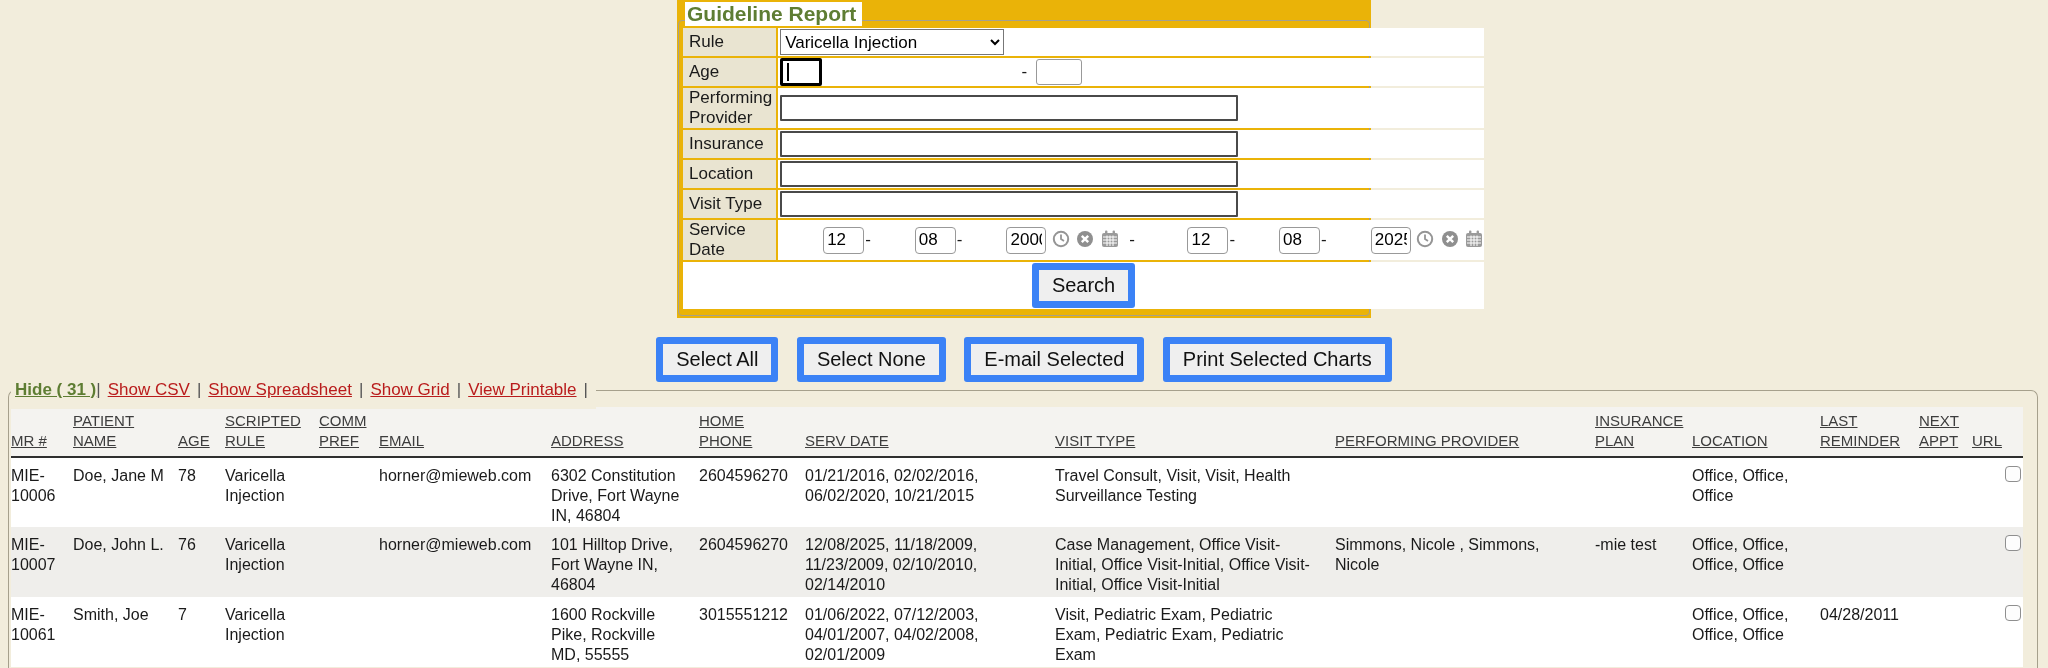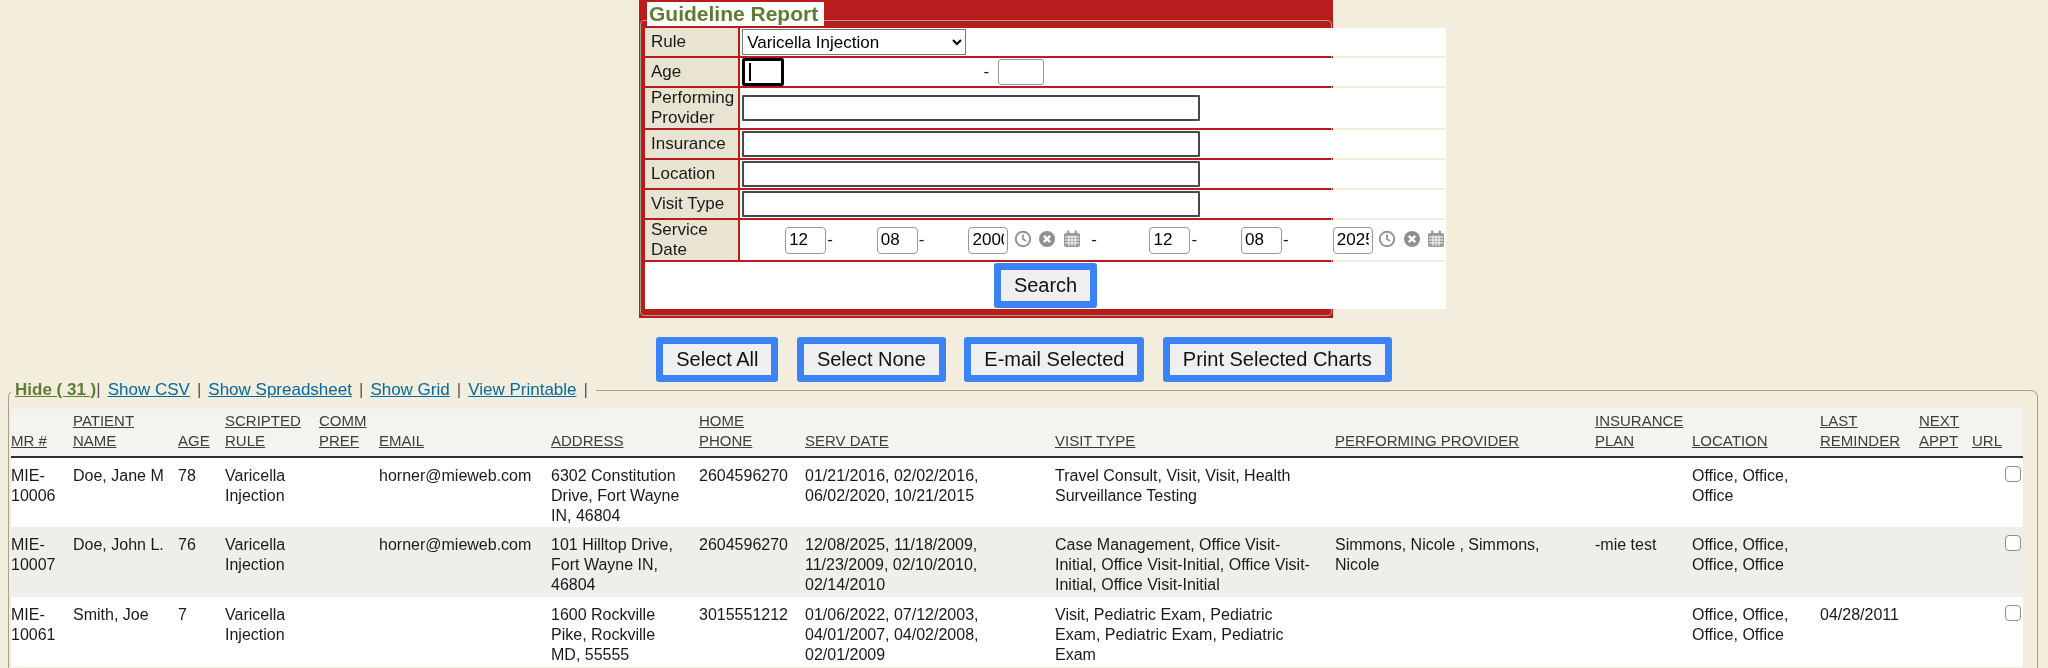--- a/index.html
+++ b/index.html
@@ -1,19 +1,19 @@
 <!DOCTYPE html>
 <html><head>
 <meta charset="utf-8">
 <style>
   html,body{margin:0;padding:0;width:2048px;height:668px;overflow:hidden;
     background:#F2EDDC;font-family:"Liberation Sans",sans-serif;color:#1a1a1a;}
 
   
-  .form-wrap{position:absolute;left:639px;top:0;width:694px;height:318px;background:#b91c1c;}
+  .form-wrap{position:absolute;left:677px;top:0;width:694px;height:318px;background:#eab308;}
   .form-border{position:absolute;left:1px;top:20px;right:1px;bottom:2px;
     border:1px solid #A6A08C;border-radius:4px;}
   .form-legend{position:absolute;top:2px;left:8px;background:#ffffff;padding:0 6px 0 2px;
     font-size:21px;font-weight:bold;color:#5E7D33;}
   .form-table{position:absolute;left:4px;top:26px;border-collapse:separate;border-spacing:2px;}
   .form-table td{vertical-align:middle;}
   .label-cell{background:#E9E4D1;width:200px;height:28px;font-size:17px;padding:0 4px 0 6px;}
   .input-cell{background:#ffffff;width:462px;height:28px;padding:0 0 0 2px;white-space:nowrap;}
   .wide-input{box-sizing:border-box;width:458px;height:26px;border:2px solid #4a4a4a;
     background:#fff;font-size:17px;padding:0 4px;border-radius:1px;}
@@ -40,21 +40,21 @@
   .actions .btn{margin:8px 7px;}
 
   
   .patients{position:absolute;left:8px;top:390px;width:2028px;height:278px;
     border:1px solid #A6A08C;border-bottom:none;border-radius:7px 7px 0 0;}
   .pat-legend{position:absolute;top:-20px;left:2px;display:flex;align-items:center;
     background:#F2EDDC;padding:0 8px 0 4px;height:38px;}
   .hide-link{font-size:17px;font-weight:bold;color:#5E7D33;text-decoration:underline;white-space:pre;}
   .pat-title{font-size:25px;font-weight:bold;color:#5E7D33;border:3px solid #151515;
     border-radius:2px;padding:1px 8px;margin:0 4px;background:#F2EDDC;white-space:nowrap;}
-  .pat-link{font-size:17px;color:#0369a1;text-decoration:underline;margin:0 7px;white-space:nowrap;}
+  .pat-link{font-size:17px;color:#b91c1c;text-decoration:underline;margin:0 7px;white-space:nowrap;}
   .pipe{color:#555;font-size:17px;}
 
   table.grid{table-layout:fixed;border-collapse:collapse;margin:16px 0 0 2px;width:2012px;}
   table.grid thead th{background:#F4F3F0;vertical-align:bottom;text-align:left;
     font-weight:normal;font-size:15px;color:#3D3D3D;padding:4px 10px 5px 0;}
   table.grid thead tr{border-bottom:2px solid #2F2F2F;}
   .hl{text-decoration:underline;line-height:20px;white-space:nowrap;}
   table.grid tbody td{vertical-align:top;font-size:16px;line-height:20px;
     padding:8px 14px 0 0;background:#fff;word-wrap:break-word;}
   table.grid tbody tr{height:70px;}

